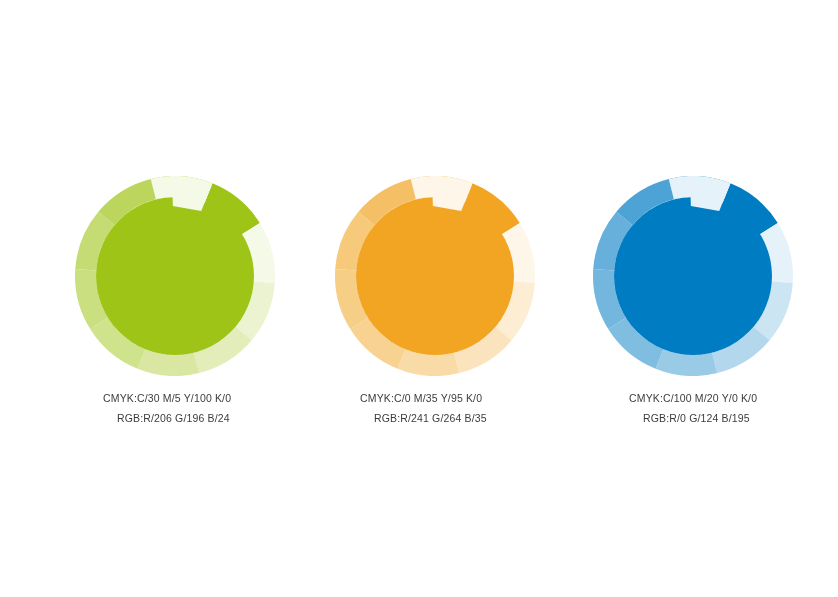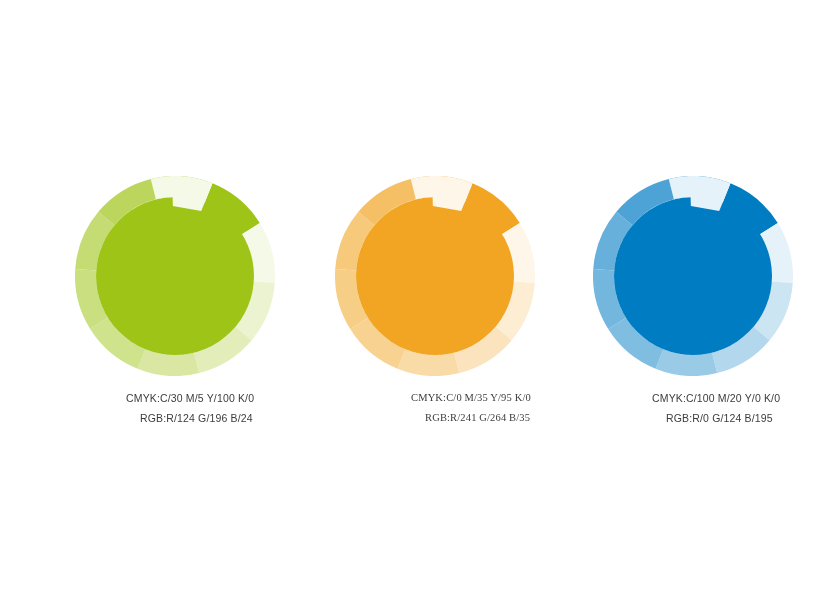--- a/index.html
+++ b/index.html
@@ -48,28 +48,27 @@
   
   .caption {
     position: absolute;
     width: 260px;
     text-align: left;
     color: #3c3c3b;
     font-size: 10.5px;
     line-height: 20px;
     letter-spacing: 0.15px;
     white-space: nowrap;
-    margin-left: 23px;
   }
   .caption .line { display: block; }
   .caption .line.cmyk { margin-left: 0px; }
   .caption .line.rgb  { margin-left: 14px; }
 
   .cap-green  { left: 103px; top: 388px; }
-  .cap-orange { left: 388px; top: 388px; font-family: Liberation Serif, serif; }
+  .cap-orange { left: 360px; top: 388px; }
   .cap-blue   { left: 629px; top: 388px; }
 </style>
 </head>
 <body>
 
 <div id="canvas">
 
   <div class="swatch-group g-green">
     <div class="wheel-wrap">
       <svg class="wheel" viewBox="0 0 200 200">
@@ -84,21 +83,21 @@
           <path d="M23.395555688102192,35.72123903134607A100,100 0 0 1 75.80781044003322,2.9704273724003514L80.88817024762625,23.346637624196276A79,79 0 0 0 39.48248899360074,49.219778834763396Z" fill="rgb(188,214,93)" shape-rendering="geometricPrecision"></path>
           <path d="M75.80781044003322,2.9704273724003514A100,100 0 0 1 137.4606593415912,7.281614543321254L129.59392087985705,26.752475489223798A79,79 0 0 0 80.88817024762625,23.346637624196276Z" fill="rgb(173,205,59)" shape-rendering="geometricPrecision"></path>
           <circle cx="100" cy="100" r="79" fill="rgb(159,196,24)"></circle>
           <path d="M137.4606593415912,7.281614543321254L126.22246153911384,35.09713018032488L97.85009250143231,30.033022805414817L96.92870357347473,0.04717543630688681Z" fill="rgb(245,249,232)"></path>
           <path d="M75.80781044003322,2.9704273724003514A100,100 0 0 1 137.4606593415912,7.281614543321254L129.59392087985705,26.752475489223798A79,79 0 0 0 80.88817024762625,23.346637624196276Z" fill="rgb(245,249,232)"></path>
         </svg>
     </div>
   </div>
   <div class="caption cap-green">
     <span class="line cmyk">CMYK:C/30  M/5  Y/100  K/0</span>
-    <span class="line rgb">RGB:R/124  G/196  B/24</span>
+    <span class="line rgb">RGB:R/206  G/196  B/24</span>
   </div>
 
   <div class="swatch-group g-orange">
     <div class="wheel-wrap">
       <svg class="wheel" viewBox="0 0 200 200">
           <path d="M100,100L137.4606593415912,7.281614543321254A100,100 0 0 1 184.8048096156426,47.00807357667951Z" fill="rgb(241,165,35)" shape-rendering="geometricPrecision"></path>
           <path d="M184.8048096156426,47.00807357667951A100,100 0 0 1 199.75640502598242,106.97564737441253L178.8075599705261,105.5107614257859A79,79 0 0 0 166.99579959635764,58.13637812557681Z" fill="rgb(254,246,233)" shape-rendering="geometricPrecision"></path>
           <path d="M199.75640502598242,106.97564737441253A100,100 0 0 1 176.6044443118978,164.27876096865393L160.51751100639927,150.7802211652366A79,79 0 0 0 178.8075599705261,105.5107614257859Z" fill="rgb(252,237,211)" shape-rendering="geometricPrecision"></path>
           <path d="M176.6044443118978,164.27876096865393A100,100 0 0 1 124.19218955996679,197.02957262759963L119.11182975237377,176.65336237580374A79,79 0 0 0 160.51751100639927,150.7802211652366Z" fill="rgb(251,228,189)" shape-rendering="geometricPrecision"></path>
           <path d="M124.19218955996679,197.02957262759963A100,100 0 0 1 62.53934065840879,192.71838545667873L70.40607912014295,173.2475245107762A79,79 0 0 0 119.11182975237377,176.65336237580374Z" fill="rgb(249,219,167)" shape-rendering="geometricPrecision"></path>

